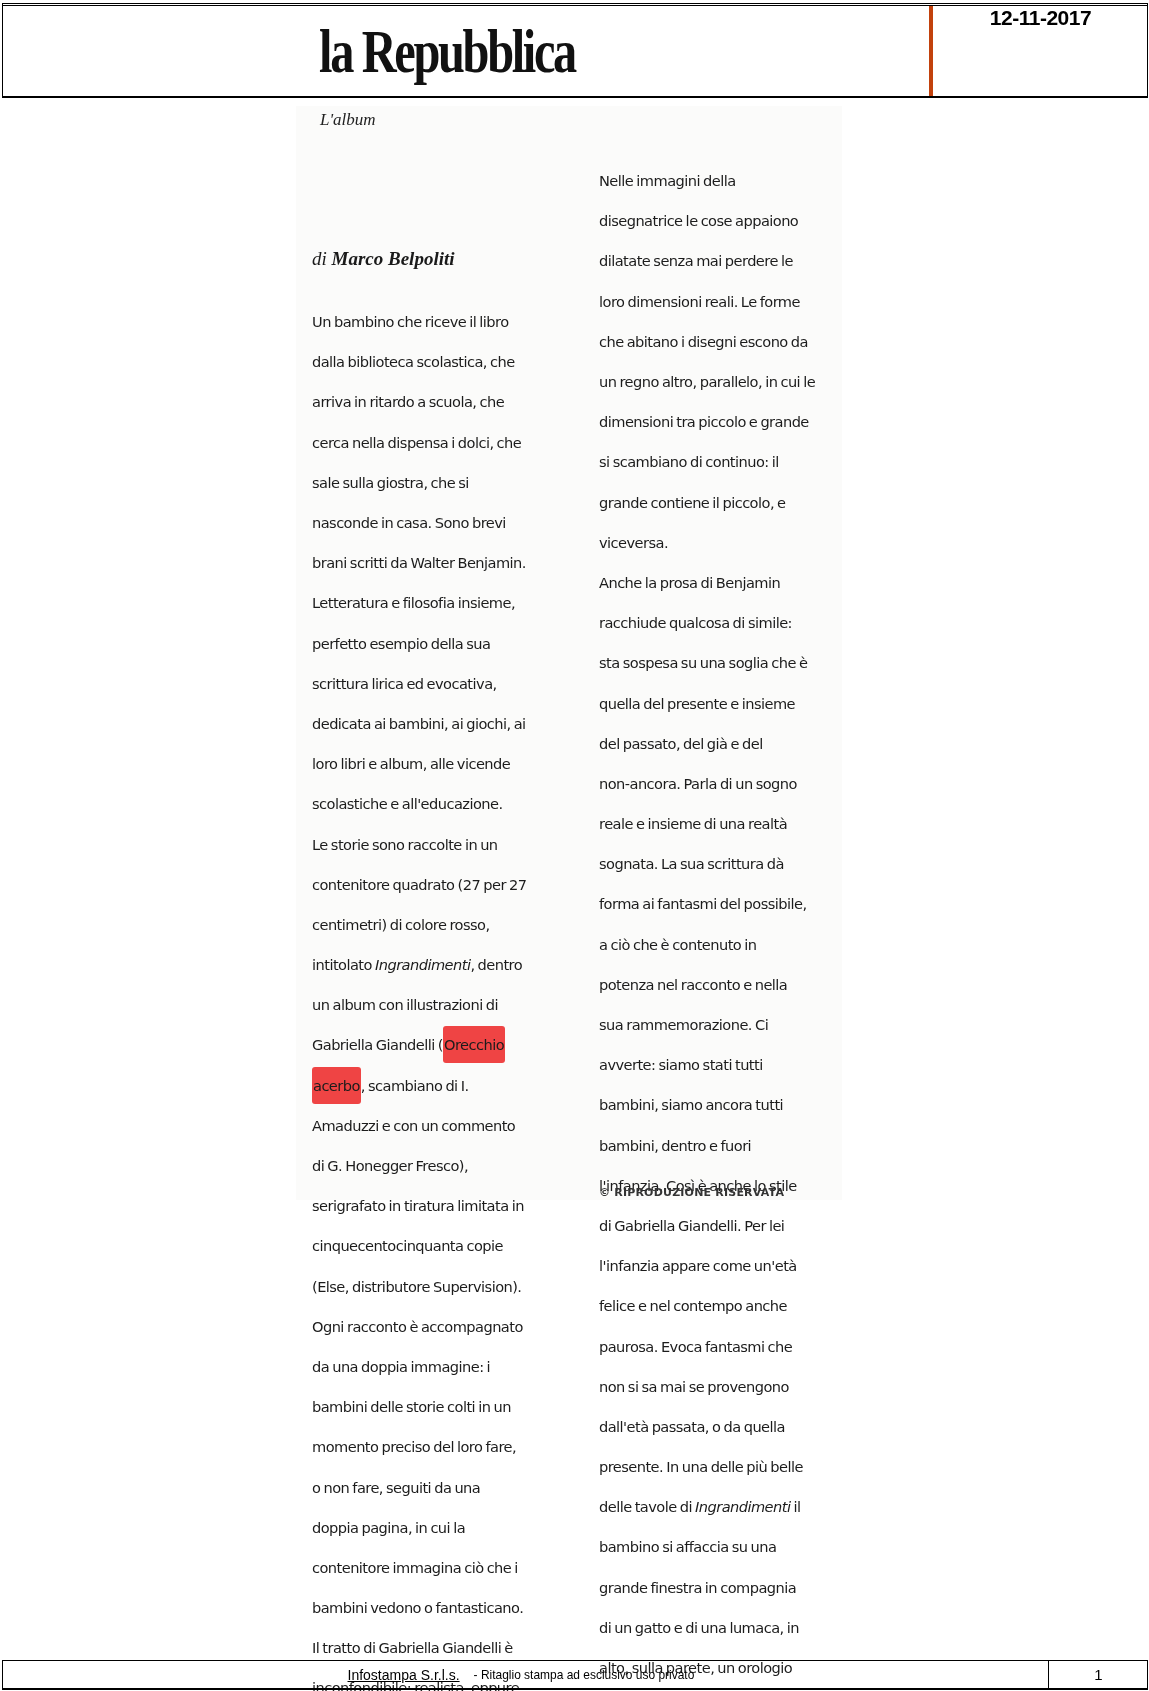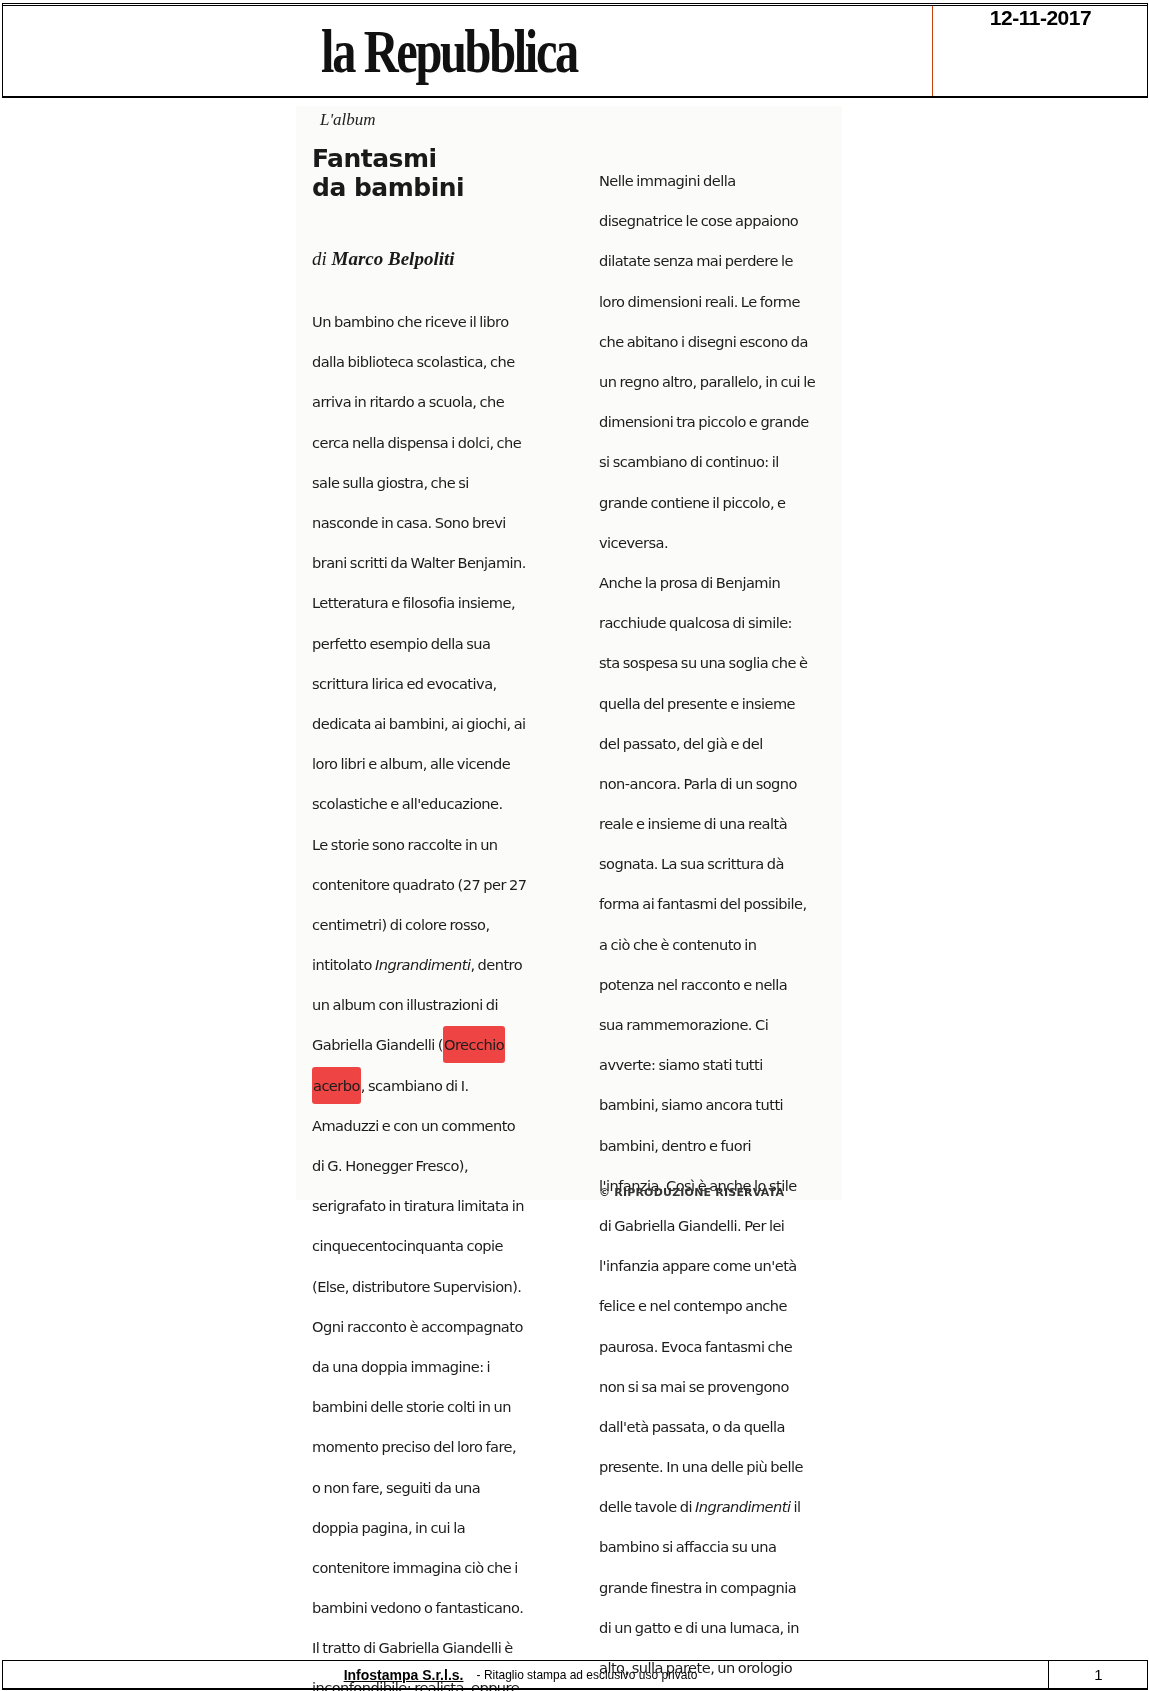--- a/index.html
+++ b/index.html
@@ -7,21 +7,21 @@
     body { position: relative; font-family: "Liberation Sans", sans-serif; color: #1a1a1a; }
 
     
     .header {
       position: absolute; left: 2px; top: 3px; width: 1146px; height: 95px;
       border-top: 3px double #000; border-left: 1px solid #000; border-right: 1px solid #000;
       border-bottom: 2px solid #000;
     }
     .header .masthead-cell {
       position: absolute; left: 0; top: 0; width: 930px; height: 100%;
-      border-right: 1px solid #c2410c;
+      border-right: 4px solid #c2410c;
       display: flex; align-items: center; justify-content: center;
     }
     .masthead {
       font-family: "Liberation Serif", serif; font-weight: bold;
       font-size: 62px; letter-spacing: -3px; transform: scaleX(0.78); transform-origin: center;
       color: #111; line-height: 1; margin-left: -38px;
     }
     .header .date-cell {
       position: absolute; left: 931px; top: 0; right: 0; height: 100%;
       display: flex; align-items: flex-start; justify-content: center;
@@ -70,21 +70,21 @@
     .footer {
       position: absolute; left: 2px; top: 1660px; width: 1146px; height: 30px;
       border: 1px solid #000; border-bottom: 2px solid #000;
     }
     .footer .source-cell {
       position: absolute; left: 0; top: 0; width: 1046px; height: 100%;
       border-right: 1px solid #000;
       display: flex; align-items: center; justify-content: center;
       font-size: 13px; color: #000;
     }
-    .footer .source-cell .company { font-weight: bold; text-decoration: underline; margin-right: 4px; font-size: 14px; }
+    .footer .source-cell .company { font-weight: normal; text-decoration: underline; margin-right: 4px; font-size: 14px; }
     .footer .source-cell .notice { font-size: 13px; transform: scaleX(0.92); display: inline-block; }
     .footer .page-cell {
       position: absolute; left: 1047px; top: 0; right: 0; height: 100%;
       display: flex; align-items: center; justify-content: center;
       font-size: 15px; color: #000;
     }
   </style>
 </head>
 <body>
 
@@ -92,24 +92,20 @@
   <div class="masthead-cell">
     <div class="masthead">la Repubblica</div>
   </div>
   <div class="date-cell">
     <div class="date">12-11-2017</div>
   </div>
 </div>
 
 <div class="clip">
   <div class="kicker">L'album</div>
-  <div class="title">
-    <span class="line" style="display:block">Fantasmi</span>
-    <span class="line" style="display:block">da bambini</span>
-  </div>
   <div class="byline">
     <span>di</span>
     <span class="author">Marco Belpoliti</span>
   </div>
 
   <div class="col col-1">
     <span class="line">Un bambino che riceve il libro</span>
     <span class="line">dalla biblioteca scolastica, che</span>
     <span class="line">arriva in ritardo a scuola, che</span>
     <span class="line">cerca nella dispensa i dolci, che</span>

